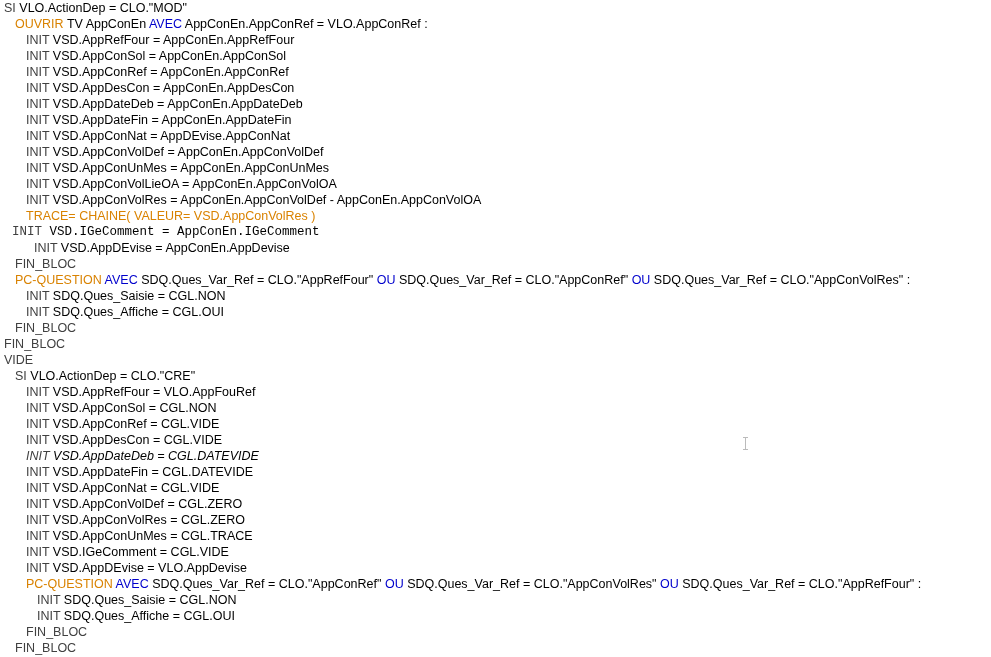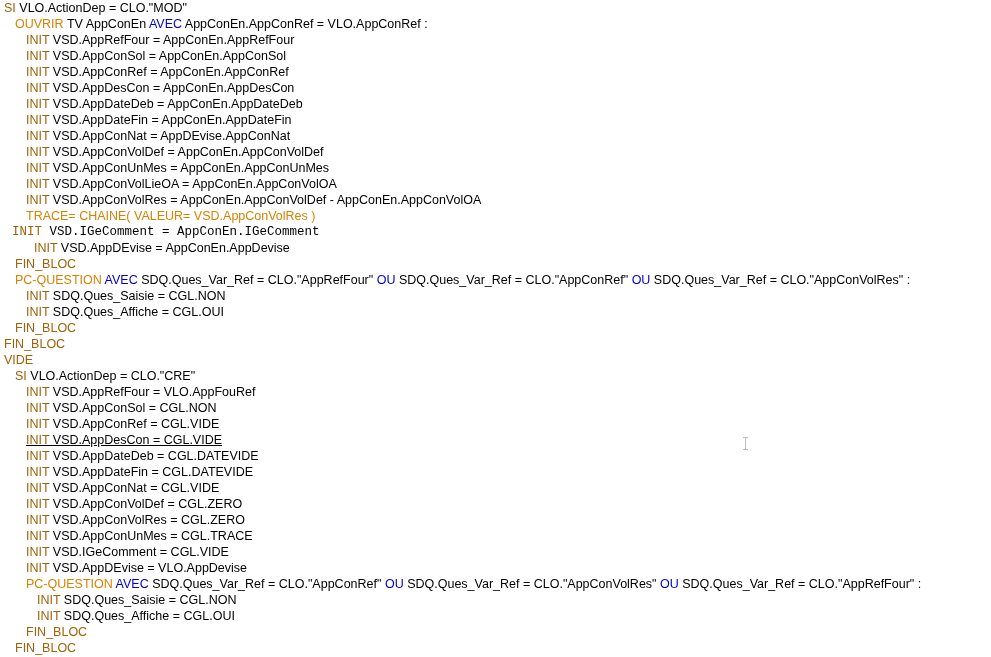--- a/index.html
+++ b/index.html
@@ -23,21 +23,21 @@
   .code-line {
     height: 16px;
     line-height: 16px;
     font-family: "Liberation Sans", sans-serif;
     font-size: 12.5px;
     white-space: pre;
     color: #000000;
     padding-left: 4px;
   }
   .tok { white-space: pre; }
-  .kw-red { color: #a16207; }
+  .kw-red { color: #404040; }
   .kw-blue { color: #0000cc; }
   .kw-orange { color: #d98200; }
   .plain { color: #000000; }
   .caret {
     position: absolute;
     left: 745px;
     top: 437px;
     width: 1px;
     height: 13px;
     background: #bbbbbb;
@@ -79,22 +79,22 @@
       <div class="code-line" style="padding-left: 15px;"><span class="tok kw-orange">PC-QUESTION </span><span class="tok kw-blue">AVEC </span><span class="tok plain">SDQ.Ques_Var_Ref = CLO."AppRefFour" </span><span class="tok kw-blue">OU </span><span class="tok plain">SDQ.Ques_Var_Ref = CLO."AppConRef" </span><span class="tok kw-blue">OU </span><span class="tok plain">SDQ.Ques_Var_Ref = CLO."AppConVolRes" :</span></div>
       <div class="code-line" style="padding-left: 26px;"><span class="tok kw-red">INIT </span><span class="tok plain">SDQ.Ques_Saisie = CGL.NON</span></div>
       <div class="code-line" style="padding-left: 26px;"><span class="tok kw-red">INIT </span><span class="tok plain">SDQ.Ques_Affiche = CGL.OUI</span></div>
       <div class="code-line" style="padding-left: 15px;"><span class="tok kw-red">FIN_BLOC</span></div>
       <div class="code-line" style="padding-left: 4px;"><span class="tok kw-red">FIN_BLOC</span></div>
       <div class="code-line" style="padding-left: 4px;"><span class="tok kw-red">VIDE</span></div>
       <div class="code-line" style="padding-left: 15px;"><span class="tok kw-red">SI </span><span class="tok plain">VLO.ActionDep = CLO."CRE"</span></div>
       <div class="code-line" style="padding-left: 26px;"><span class="tok kw-red">INIT </span><span class="tok plain">VSD.AppRefFour = VLO.AppFouRef</span></div>
       <div class="code-line" style="padding-left: 26px;"><span class="tok kw-red">INIT </span><span class="tok plain">VSD.AppConSol = CGL.NON</span></div>
       <div class="code-line" style="padding-left: 26px;"><span class="tok kw-red">INIT </span><span class="tok plain">VSD.AppConRef = CGL.VIDE</span></div>
-      <div class="code-line" style="padding-left: 26px; text-decoration: underline;"><span class="tok kw-red">INIT </span><span class="tok plain">VSD.AppDesCon = CGL.VIDE</span></div>
-      <div class="code-line" style="padding-left: 26px;"><span class="tok kw-red">INIT </span><span class="tok plain">VSD.AppDateDeb = CGL.DATEVIDE</span></div>
+      <div class="code-line" style="padding-left: 26px;"><span class="tok kw-red">INIT </span><span class="tok plain">VSD.AppDesCon = CGL.VIDE</span></div>
+      <div class="code-line" style="padding-left: 26px; font-style: italic;"><span class="tok kw-red">INIT </span><span class="tok plain">VSD.AppDateDeb = CGL.DATEVIDE</span></div>
       <div class="code-line" style="padding-left: 26px;"><span class="tok kw-red">INIT </span><span class="tok plain">VSD.AppDateFin = CGL.DATEVIDE</span></div>
       <div class="code-line" style="padding-left: 26px;"><span class="tok kw-red">INIT </span><span class="tok plain">VSD.AppConNat = CGL.VIDE</span></div>
       <div class="code-line" style="padding-left: 26px;"><span class="tok kw-red">INIT </span><span class="tok plain">VSD.AppConVolDef = CGL.ZERO</span></div>
       <div class="code-line" style="padding-left: 26px;"><span class="tok kw-red">INIT </span><span class="tok plain">VSD.AppConVolRes = CGL.ZERO</span></div>
       <div class="code-line" style="padding-left: 26px;"><span class="tok kw-red">INIT </span><span class="tok plain">VSD.AppConUnMes = CGL.TRACE</span></div>
       <div class="code-line" style="padding-left: 26px;"><span class="tok kw-red">INIT </span><span class="tok plain">VSD.IGeComment = CGL.VIDE</span></div>
       <div class="code-line" style="padding-left: 26px;"><span class="tok kw-red">INIT </span><span class="tok plain">VSD.AppDEvise = VLO.AppDevise</span></div>
       <div class="code-line" style="padding-left: 26px;"><span class="tok kw-orange">PC-QUESTION </span><span class="tok kw-blue">AVEC </span><span class="tok plain">SDQ.Ques_Var_Ref = CLO."AppConRef" </span><span class="tok kw-blue">OU </span><span class="tok plain">SDQ.Ques_Var_Ref = CLO."AppConVolRes" </span><span class="tok kw-blue">OU </span><span class="tok plain">SDQ.Ques_Var_Ref = CLO."AppRefFour" :</span></div>
       <div class="code-line" style="padding-left: 37px;"><span class="tok kw-red">INIT </span><span class="tok plain">SDQ.Ques_Saisie = CGL.NON</span></div>
       <div class="code-line" style="padding-left: 37px;"><span class="tok kw-red">INIT </span><span class="tok plain">SDQ.Ques_Affiche = CGL.OUI</span></div>

